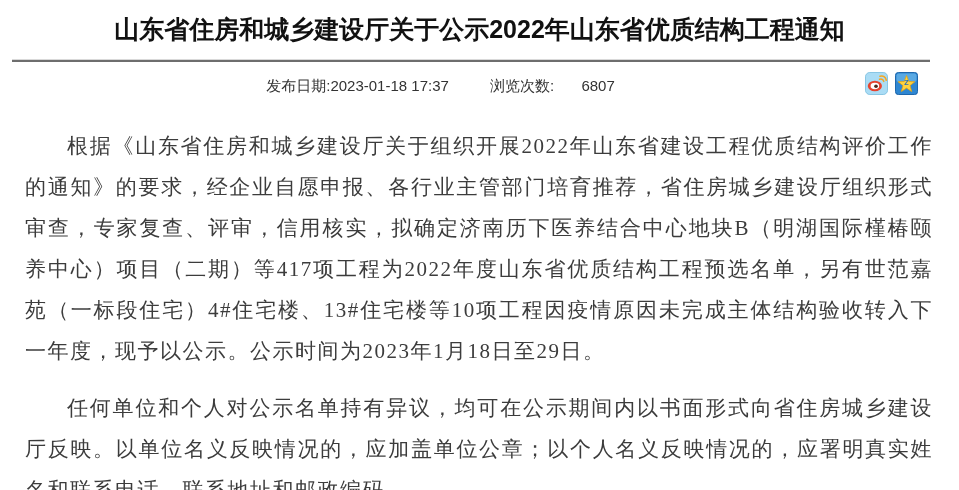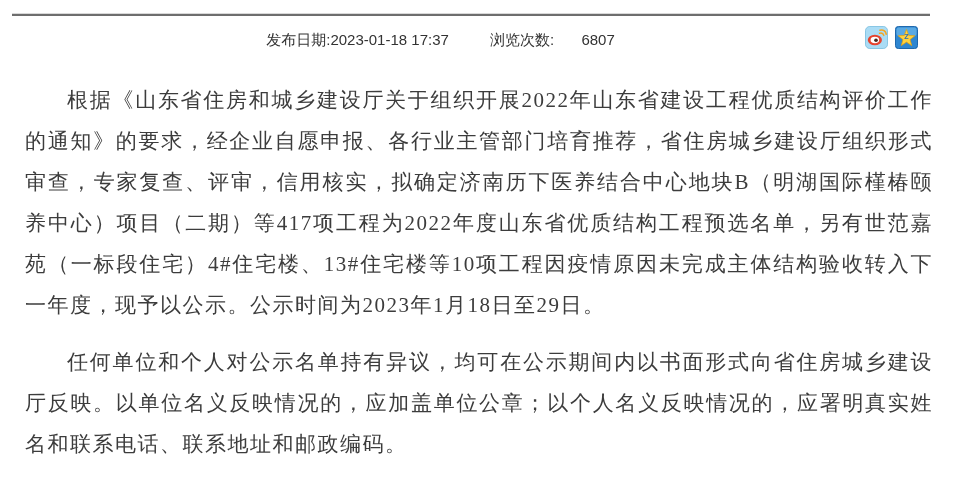--- a/index.html
+++ b/index.html
@@ -75,20 +75,21 @@
   .doc-body p {
     margin: 16px;
     text-indent: 2em;
   }
 </style>
 </head>
 <body>
 
 <div class="page">
 
+  <h1 class="page-title">山东省住房和城乡建设厅关于公示2022年山东省优质结构工程通知</h1>
 
   <hr class="divider">
 
   <div class="meta-row">
     <div class="meta-center">
       <span class="publish-date">发布日期:2023-01-18 17:37</span>
       <span class="views-label">浏览次数:</span>
       <span class="views-count">6807</span>
     </div>
 

